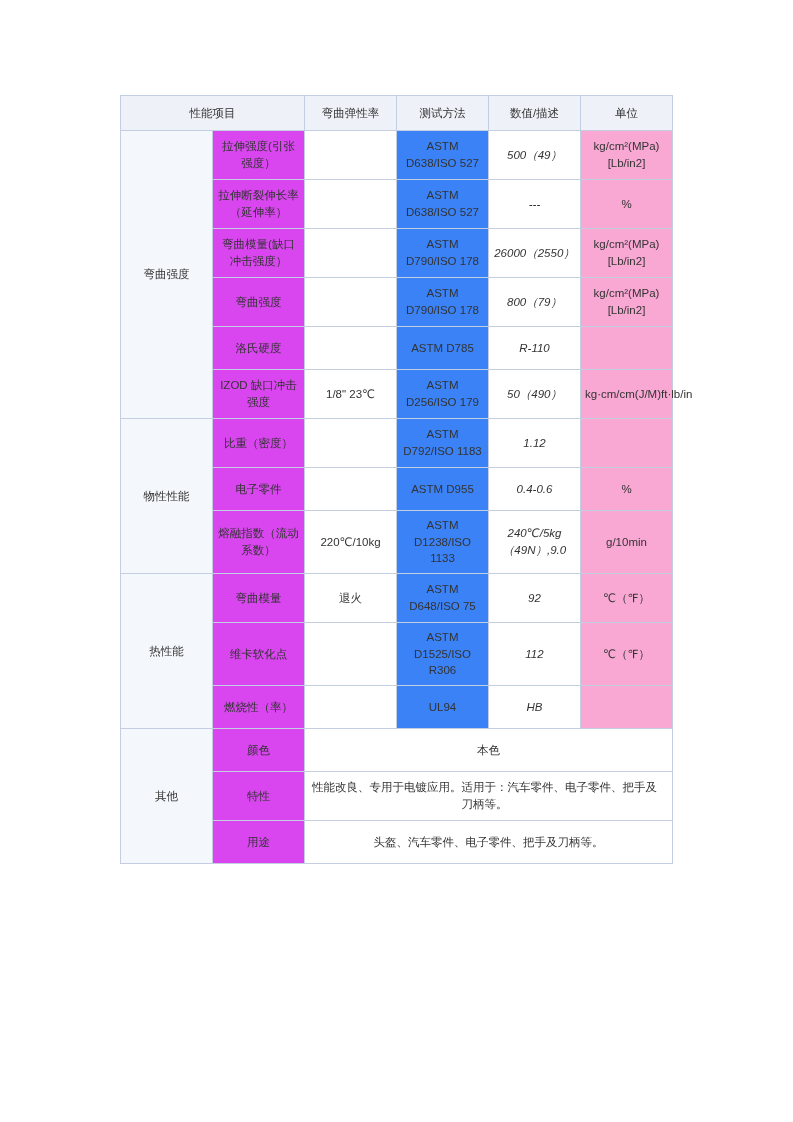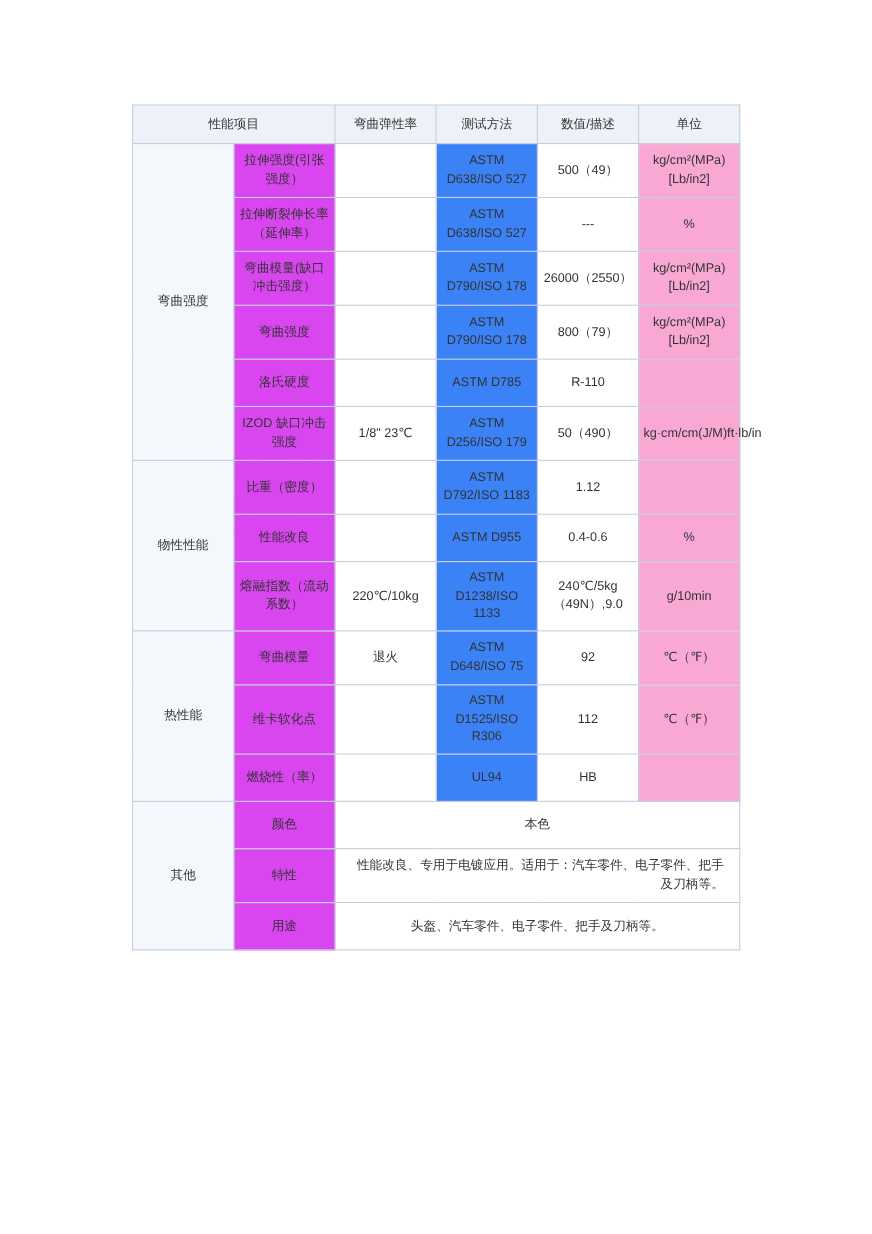--- a/index.html
+++ b/index.html
@@ -91,35 +91,36 @@
   }
 
   td.method {
     background: #3b82f6;
     width: 97px;
   }
 
   td.value {
     background: #ffffff;
     width: 96px;
+    font-style: italic;
   }
 
   td.unit {
     background: #f9a8d4;
     width: 128px;
   }
 
   td.wide {
     background: #ffffff;
     text-align: center;
   }
 
   td.wide.left {
-    text-align: right;
-    padding-left: 18px;
+    text-align: center;
+    padding-left: 6px;
     padding-right: 14px;
   }
 
   tr.row-h-tall td { height: 36px; }
   tr.row-h-mid td { height: 30px; }
 </style>
 </head>
 <body>
 
 <div class="page">
@@ -185,21 +186,21 @@
 
         <tr class="row-h-tall">
           <td class="group" rowspan="3">物性性能</td>
           <td class="item">比重（密度）</td>
           <td class="cond"></td>
           <td class="method">ASTM D792/ISO 1183</td>
           <td class="value">1.12</td>
           <td class="unit"></td>
         </tr>
         <tr class="row-h-mid">
-          <td class="item">性能改良</td>
+          <td class="item">电子零件</td>
           <td class="cond"></td>
           <td class="method">ASTM D955</td>
           <td class="value">0.4-0.6</td>
           <td class="unit">%</td>
         </tr>
         <tr class="row-h-tall">
           <td class="item">熔融指数（流动系数）</td>
           <td class="cond">220℃/10kg</td>
           <td class="method">ASTM D1238/ISO 1133</td>
           <td class="value">240℃/5kg（49N）,9.0</td>

